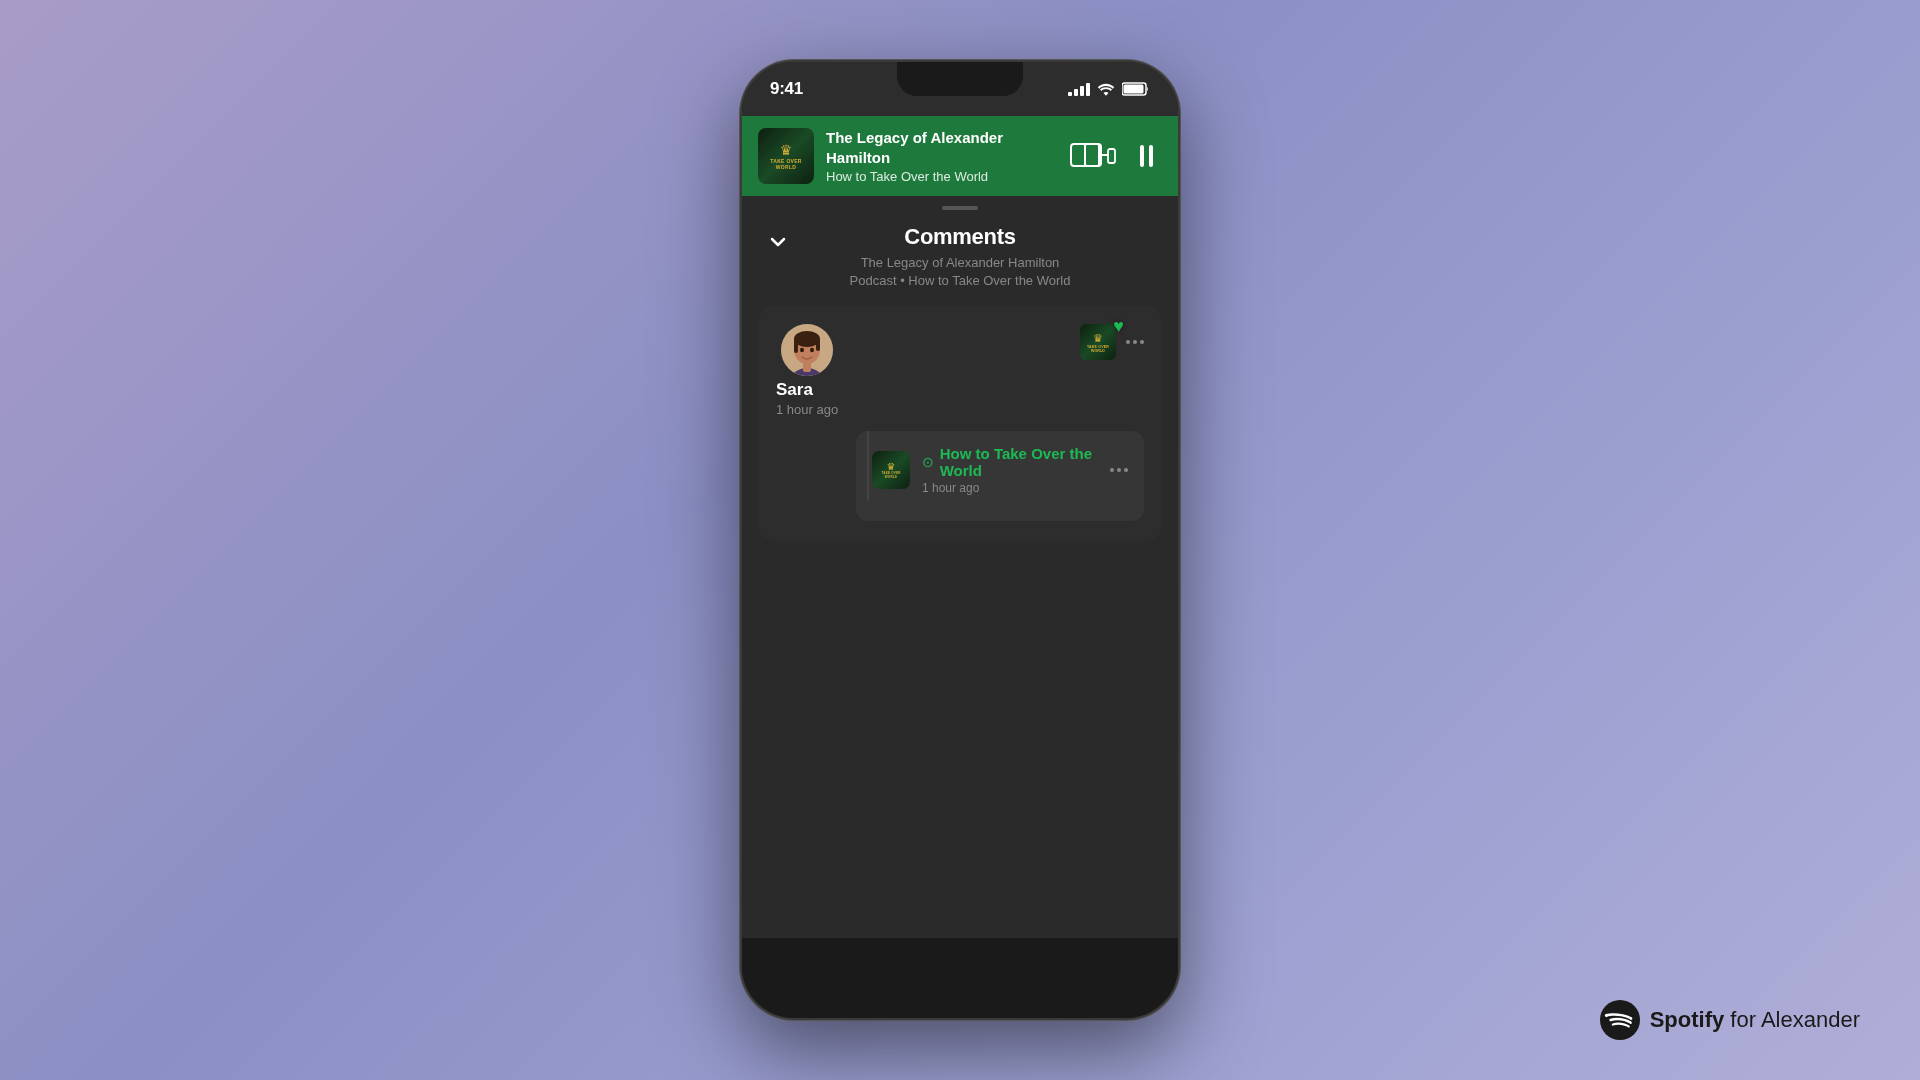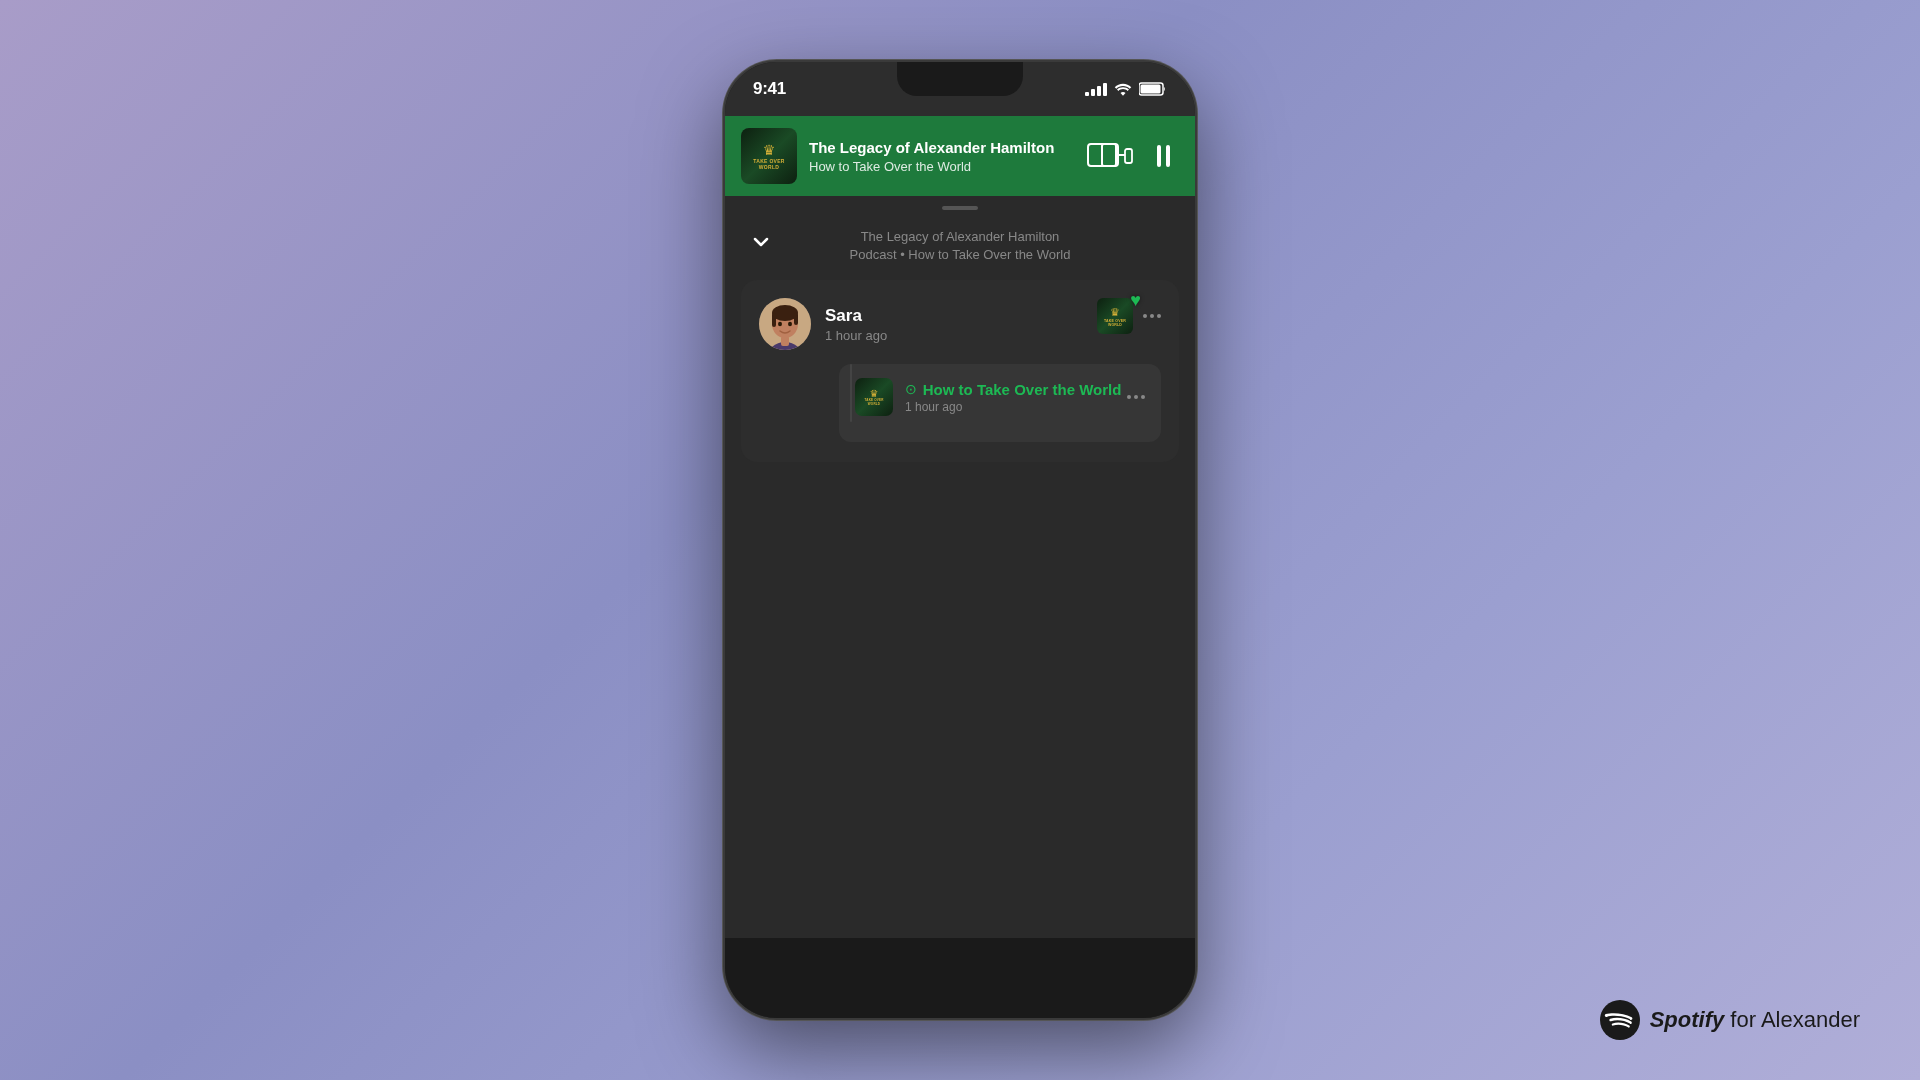--- a/index.html
+++ b/index.html
@@ -25,21 +25,21 @@
       gap: 10px;
     }
 
     .spotify-logo {
       width: 40px;
       height: 40px;
     }
 
     
     .phone-frame {
-      width: 474px;
+      width: 440px;
       height: 960px;
       background: #1a1a1a;
       border-radius: 54px;
       border: 2px solid #3a3a3a;
       position: relative;
       overflow: hidden;
       box-shadow:
         0 0 0 1px #555,
         0 30px 80px rgba(0,0,0,0.5),
         inset 0 0 0 2px #2a2a2a;
@@ -285,21 +285,22 @@
     .comment-header {
       display: flex;
       align-items: flex-start;
       justify-content: space-between;
       margin-bottom: 14px;
     }
 
     .comment-user {
       display: flex;
       align-items: center;
-      gap: 14px;
+      gap: 4px;
+      flex-direction: column;
     }
 
     .user-avatar {
       width: 52px;
       height: 52px;
       border-radius: 50%;
       overflow: hidden;
       flex-shrink: 0;
       background: #555;
     }
@@ -546,20 +547,21 @@
     </div>
 
     <div class="comments-section">
       <div class="comments-header">
         <div class="chevron-down">
           <svg width="24" height="24" viewBox="0 0 24 24" fill="none">
             <path d="M6 9l6 6 6-6" stroke="white" stroke-width="2.5" stroke-linecap="round" stroke-linejoin="round"></path>
           </svg>
         </div>
         <div class="comments-title-block">
+          <div class="comments-title">Comments</div>
           <div class="comments-subtitle">
             <span>The Legacy of Alexander Hamilton</span><br>
             <span>Podcast • How to Take Over the World</span>
           </div>
         </div>
         <div style="width:32px"></div>
       </div>
     </div>
 
     <div class="comments-list">
@@ -647,15 +649,15 @@
   </div>
 </div>
 
 <div class="spotify-brand">
 
   <svg class="spotify-logo" viewBox="0 0 40 40" xmlns="http://www.w3.org/2000/svg">
     <circle cx="20" cy="20" r="20" fill="#1a1a1a"></circle>
     <path d="M28.5 27.5c-4.8-2.9-11-3.5-15.3-1.9-.6.2-1.2-.1-1.4-.7-.2-.6.1-1.2.7-1.4 4.8-1.8 11.6-1.1 16.8 2.1.5.3.7 1 .4 1.5-.3.5-1 .7-1.5.4zM30 23.5c-5.5-3.4-13.3-4.3-19-2.3-.7.2-1.4-.1-1.6-.8-.2-.7.1-1.4.8-1.6 6.3-1.9 14.8-.9 21 2.8.6.4.8 1.2.4 1.8-.4.6-1.2.8-1.8.4zM30.2 19.3C23.7 15.7 12.2 15 6.8 16.9c-.8.3-1.6-.2-1.9-.9-.3-.8.2-1.6.9-1.9 6.2-1.9 18.5-1.1 25.8 3.1.7.4 1 1.4.6 2.1-.4.7-1.4 1-2.1.6z" fill="white"></path>
   </svg>
   <div>
-    <span style="font-size:22px; font-weight:700; color:#1a1a1a; font-family: -apple-system, BlinkMacSystemFont, sans-serif; font-style: italic;">Spotify</span><span style="font-size:22px; font-weight:400; color:#1a1a1a; font-family: -apple-system, BlinkMacSystemFont, sans-serif;"> for Alexander</span>
+    <span style="font-size:22px; font-weight:700; color:#1a1a1a; font-family: -apple-system, BlinkMacSystemFont, sans-serif;">Spotify</span><span style="font-size:22px; font-weight:400; color:#1a1a1a; font-family: -apple-system, BlinkMacSystemFont, sans-serif;"> for Alexander</span>
   </div>
 </div>
 
 </body></html>

